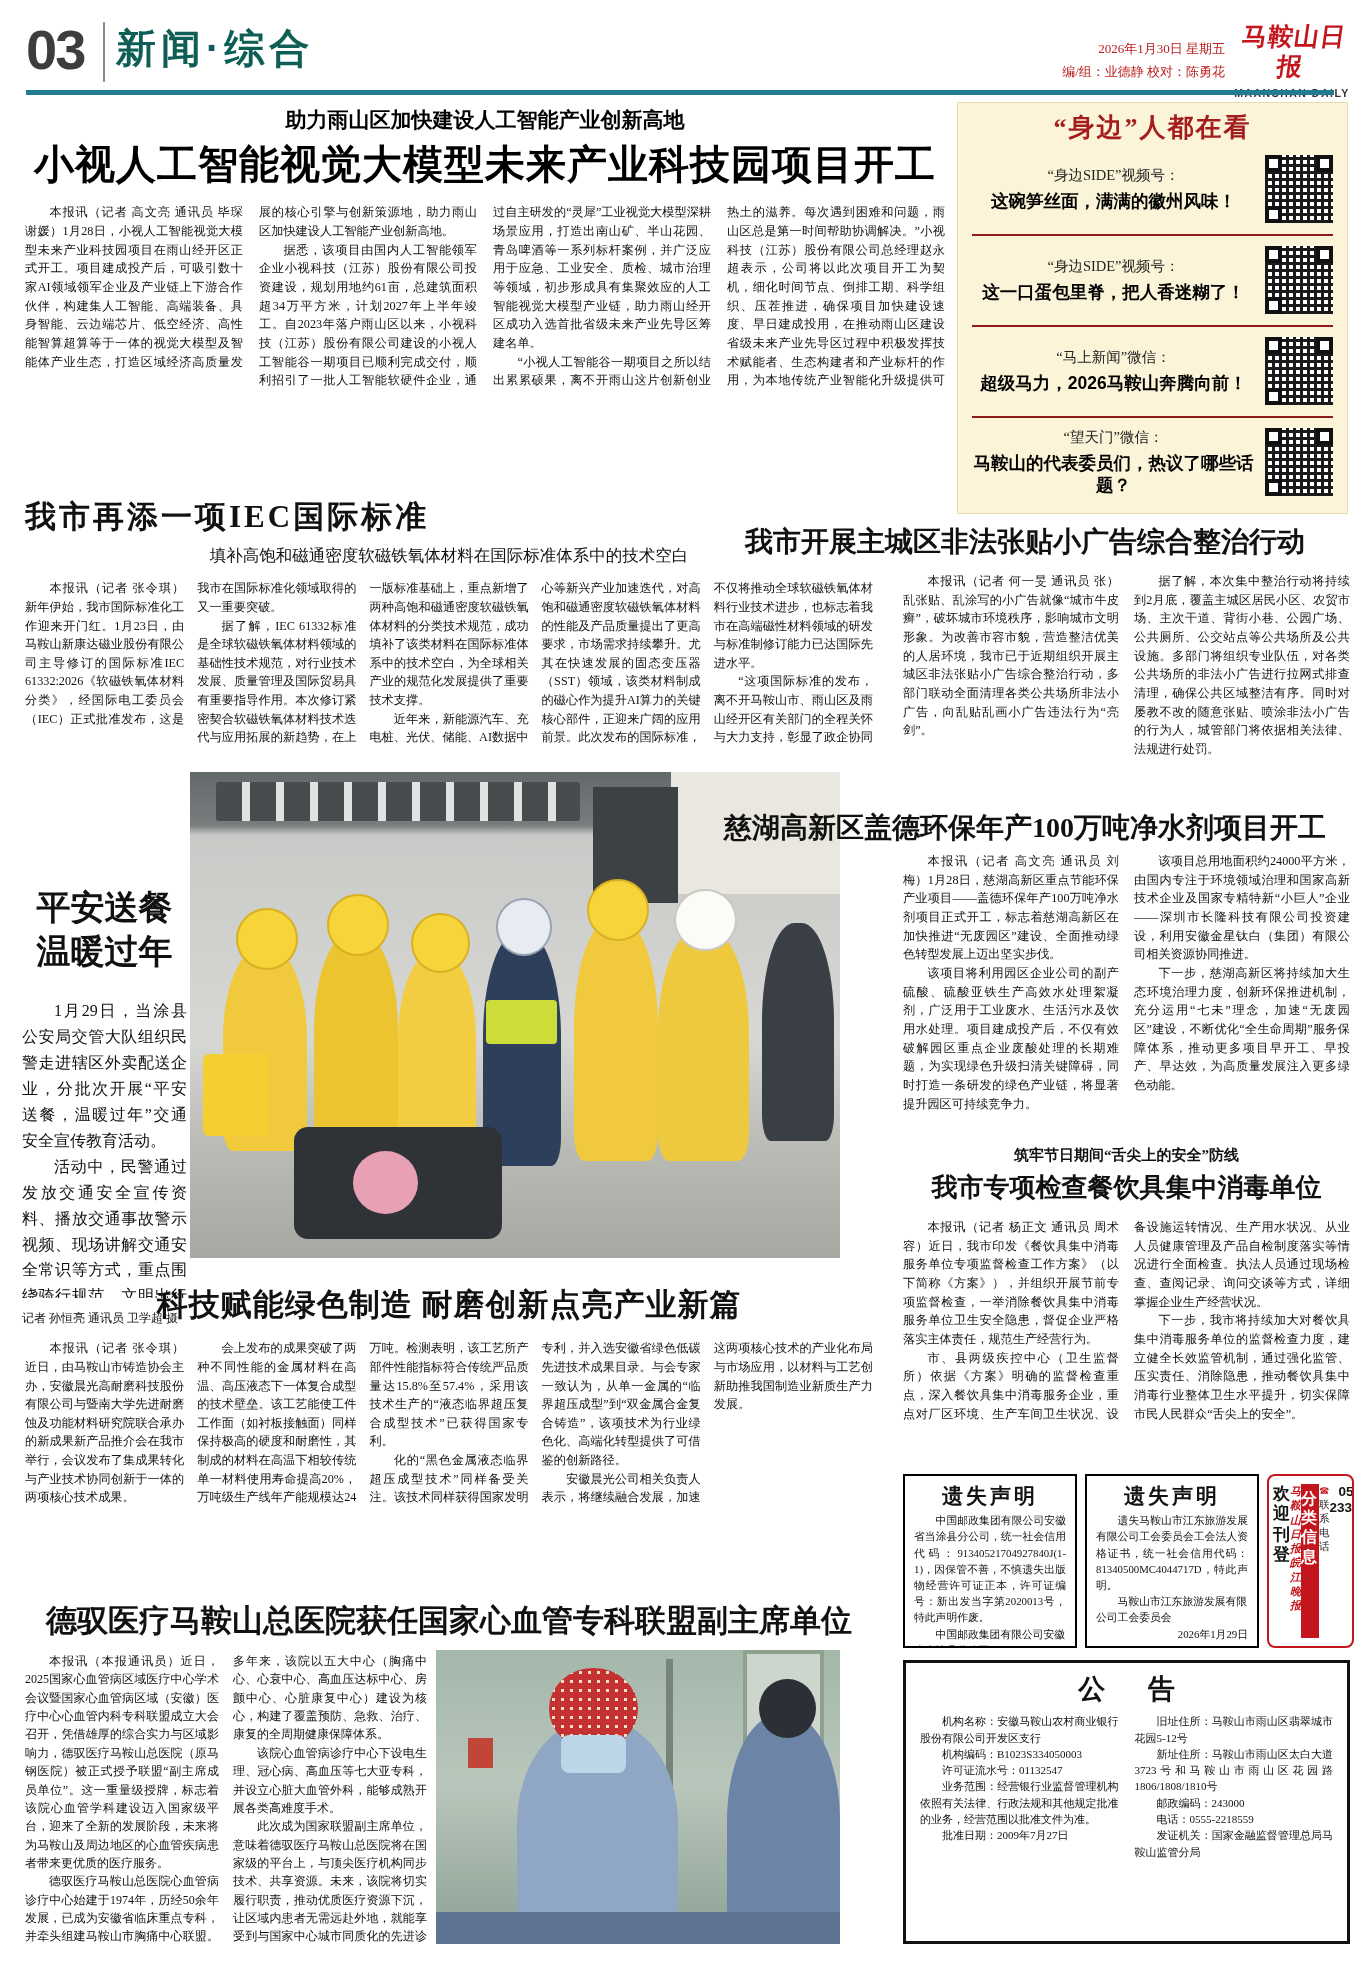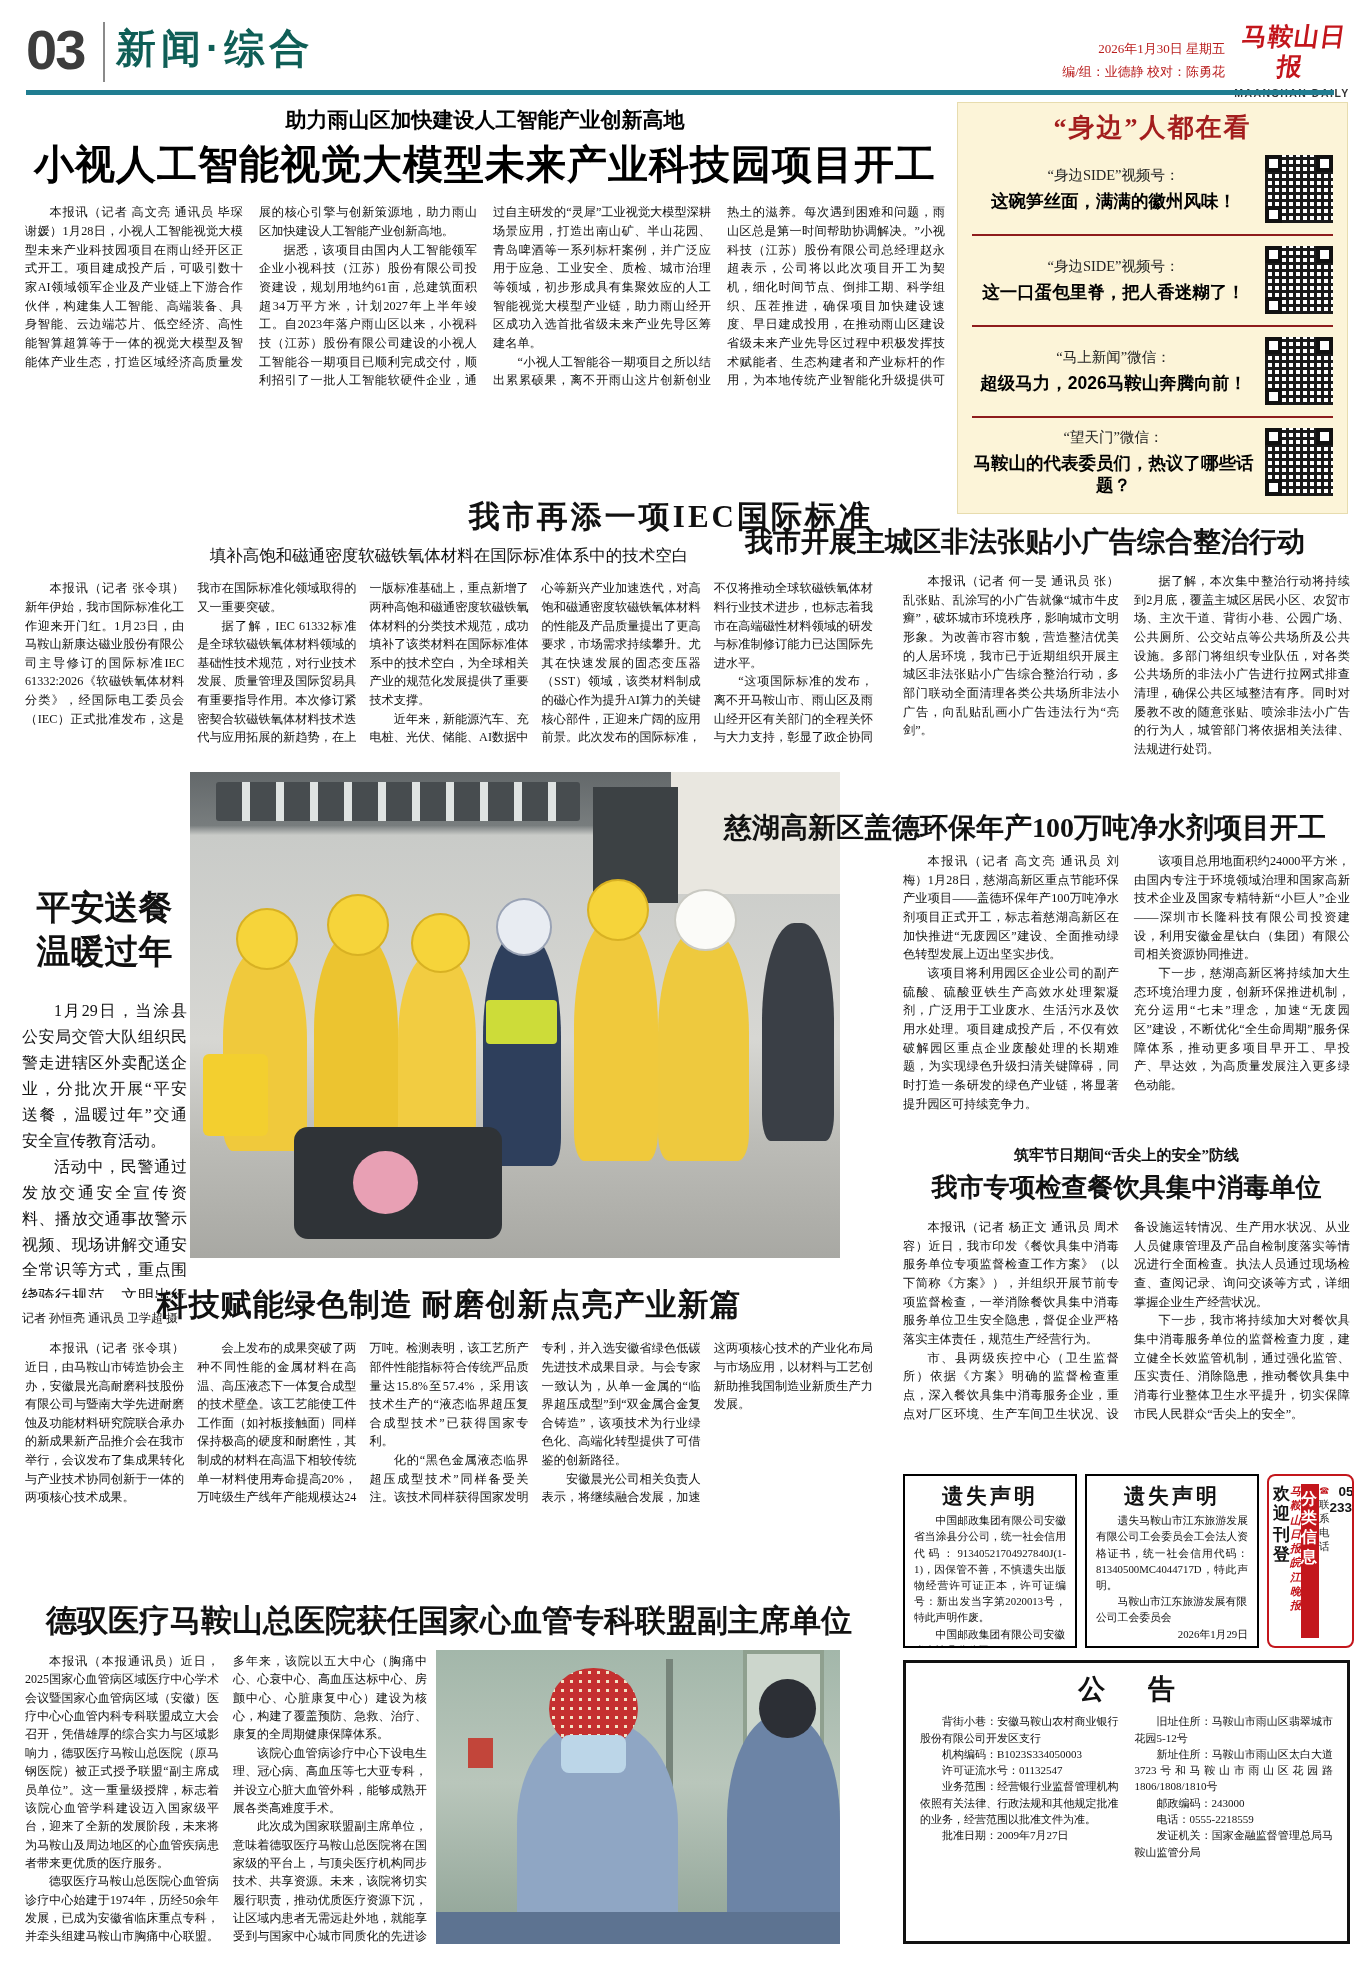--- a/index.html
+++ b/index.html
@@ -11,21 +11,21 @@
   .hdr-vline{left:103px;top:22px;width:2px;height:60px;background:#8a8a8a;}
   .section-title{left:116px;top:28px;font:900 40px/1 "Liberation Sans","DejaVu Sans",sans-serif;color:#0f5e56;letter-spacing:5px;}
   .hdr-meta{left:1000px;top:38px;width:225px;text-align:right;font-size:13px;line-height:1.75;color:#b91c1c;}
   .masthead{left:1232px;top:22px;width:120px;text-align:center;}
   .masthead .cn{font:900 25px/1.2 "Liberation Serif",serif;color:#c3161c;transform:skewX(-8deg);display:inline-block;letter-spacing:1px;}
   .masthead .en{font:700 10.5px/1.4 "Liberation Sans",sans-serif;color:#333;letter-spacing:1.5px;margin-top:4px;}
   .top-rule{left:26px;top:90px;width:1308px;height:5px;background:#207d91;}
   
   .kicker{text-align:center;font:700 21px/1.3 "Liberation Sans",sans-serif;color:#000;}
   .headline-xl{text-align:center;font:900 40px/1.15 "Liberation Sans","DejaVu Sans",sans-serif;color:#000;letter-spacing:1px;margin-top:8px;}
-  .headline-l{text-align:right;font:900 31px/1.2 "Liberation Serif",serif;letter-spacing:3px;}
+  .headline-l{text-align:left;font:900 31px/1.2 "Liberation Serif",serif;letter-spacing:3px;}
   .headline-m{text-align:center;font:900 28px/1.25 "Liberation Serif",serif;}
   .subtitle{text-align:center;font-size:16.5px;margin-top:10px;}
   .bodycols{text-align:justify;font-size:12.2px;line-height:1.53;overflow:hidden;}
   .bodycols p{margin:0;text-indent:2em;}
   
   .side-box{left:957px;top:102px;width:391px;height:412px;background:#fcf4d8;border:1px solid #e7dcae;box-sizing:border-box;padding:8px 14px 0;}
   .sb-title{text-align:center;font:900 26px/1.3 "Liberation Serif",serif;color:#a31d1d;letter-spacing:2px;}
   .sb-item{display:flex;align-items:center;height:89px;border-bottom:2px solid #8e1c1c;}
   .sb-item:last-child{border-bottom:none;}
   .sb-text{flex:1;text-align:center;}
@@ -253,21 +253,21 @@
       <div class="w2">马鞍山日报 皖江晚报</div>
       <div class="w3">分类信息</div>
       <div class="w4"><span class="ph-ic">☎</span> <span>联系电话</span></div>
       <div class="w5">0555-2333703</div>
     </div>
   </div>
 
   <div class="abs gonggao" style="left:903px;top:1660px;width:447px;height:284px;">
     <div class="gg-title">公 告</div>
     <div class="gg-body">
-      <p>背街小巷：安徽马鞍山农村商业银行股份有限公司开发区支行</p>
+      <p>机构名称：安徽马鞍山农村商业银行股份有限公司开发区支行</p>
       <p>机构编码：B1023S334050003</p>
       <p>许可证流水号：01132547</p>
       <p>业务范围：经营银行业监督管理机构依照有关法律、行政法规和其他规定批准的业务，经营范围以批准文件为准。</p>
       <p>批准日期：2009年7月27日</p>
       <p>旧址住所：马鞍山市雨山区翡翠城市花园5-12号</p>
       <p>新址住所：马鞍山市雨山区太白大道3723号和马鞍山市雨山区花园路1806/1808/1810号</p>
       <p>邮政编码：243000</p>
       <p>电话：0555-2218559</p>
       <p>发证机关：国家金融监督管理总局马鞍山监管分局</p>
 

